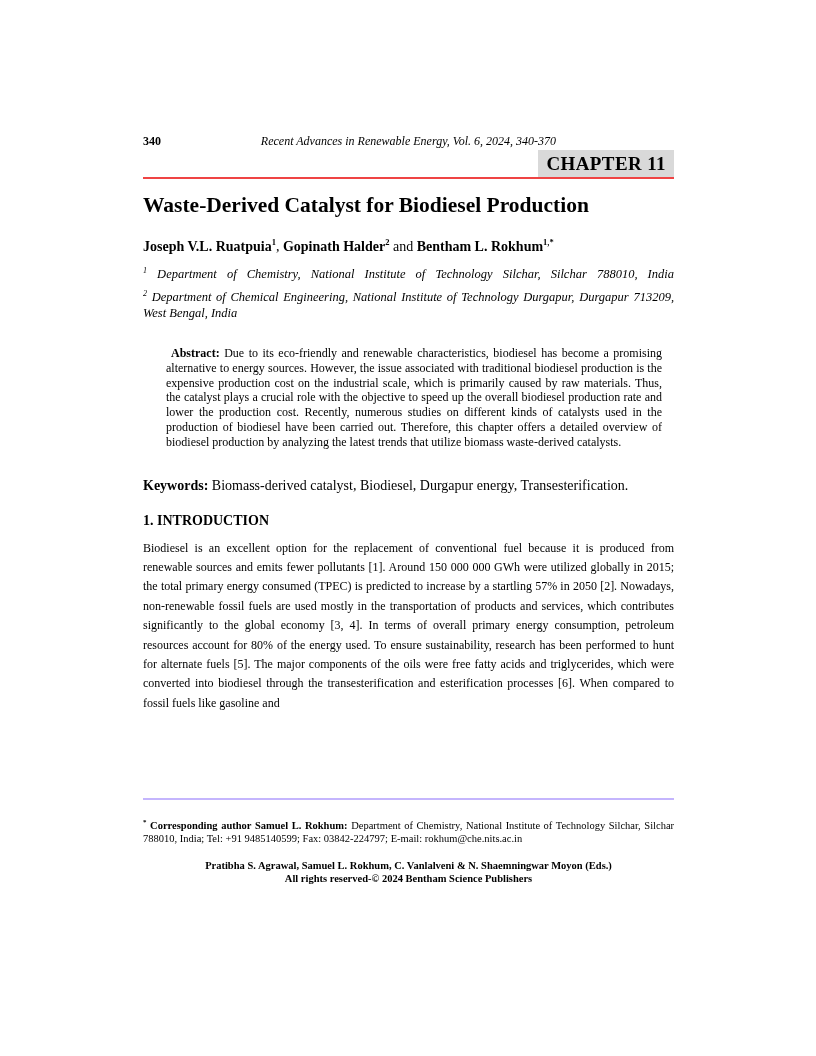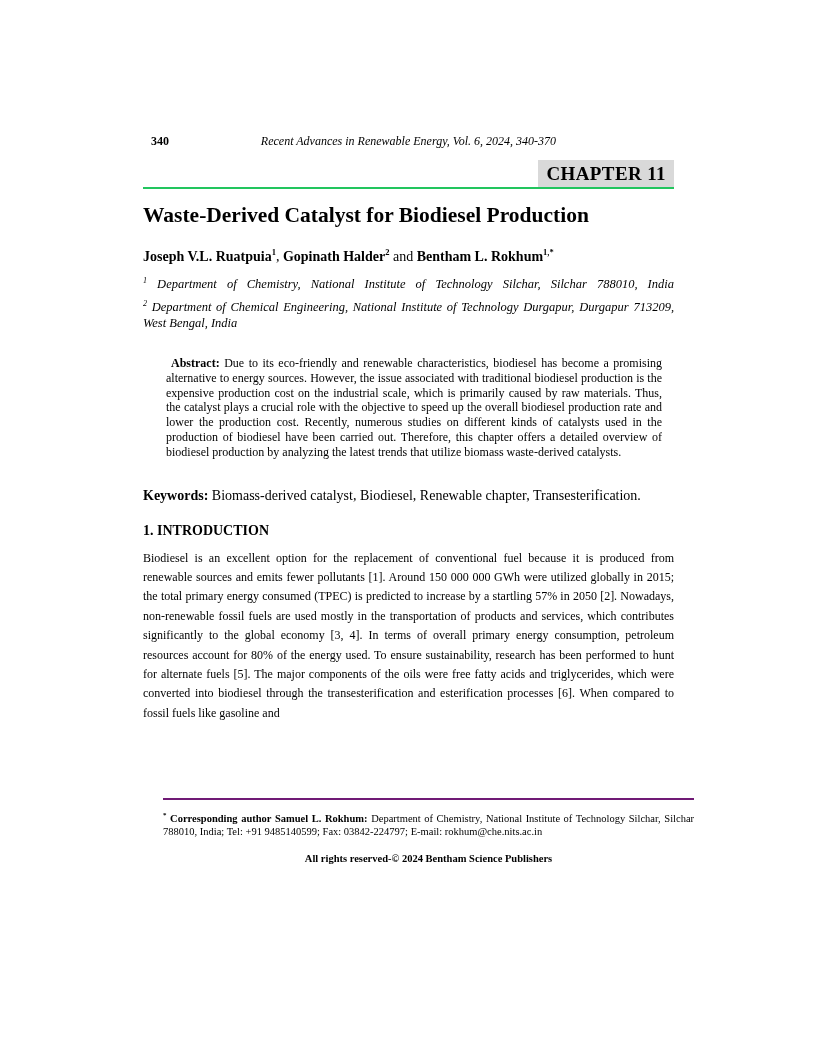--- a/index.html
+++ b/index.html
@@ -14,24 +14,24 @@
     overflow: hidden;
   }
   .content {
     position: absolute;
     left: 143px;
     top: 134px;
     width: 531px;
   }
   
   .header-row { position: relative; height: 15px; font-size: 12px; }
-  .pagenum { position: absolute; left: 8px; top: 0; font-weight: bold; }
+  .pagenum { position: absolute; left: 0; top: 0; font-weight: bold; }
   .running { display: block; text-align: center; font-weight: normal; font-style: italic; }
   
-  .chapter-row { margin-top: 11px; border-bottom: 2px solid #22c55e; text-align: right; }
+  .chapter-row { margin-top: 1px; border-bottom: 2px solid #ef4444; text-align: right; }
   .badge {
     display: inline-block;
     font-weight: bold;
     font-size: 19px;
     letter-spacing: 0.4px;
     padding: 3px 8px 2px 8px;
     vertical-align: bottom;
   }
   
   .title { margin-top: 13px; font-size: 21.5px; font-weight: bold; line-height: 27px; }
@@ -75,23 +75,22 @@
     font-size: 12px;
     line-height: 19.4px;
     text-align: justify;
   }
   
   .footarea {
     position: absolute;
     left: 143px;
     top: 798px;
     width: 531px;
-    border-top: 2px solid #701a75;
-    padding-top: 9px;
-    margin-left: 20px;
+    border-top: 2px solid #c4b5fd;
+    padding-top: 16px;
   }
   .footnote {
     font-size: 10.5px;
     line-height: 13px;
     text-align: justify;
   }
   .footnote sup { font-size: 7px; font-weight: bold; }
   .footnote b { font-weight: bold; }
   .bookfooter {
     margin-top: 14px;
@@ -120,27 +119,28 @@
 
     <p class="authors"><b>Joseph V.L. Ruatpuia</b><sup>1</sup><span>, </span><b>Gopinath Halder</b><sup>2</sup><span> and </span><b>Bentham L. Rokhum</b><sup>1,*</sup></p>
 
     <div class="affils">
       <p class="affil stretch"><sup>1</sup> <span>Department of Chemistry, National Institute of Technology Silchar, Silchar 788010, India</span></p>
       <p class="affil"><sup>2</sup> <span>Department of Chemical Engineering, National Institute of Technology Durgapur, Durgapur 713209, West Bengal, India</span></p>
     </div>
 
     <p class="abstract"><b>Abstract:</b> <span>Due to its eco-friendly and renewable characteristics, biodiesel has become a promising alternative to energy sources. However, the issue associated with traditional biodiesel production is the expensive production cost on the industrial scale, which is primarily caused by raw materials. Thus, the catalyst plays a crucial role with the objective to speed up the overall biodiesel production rate and lower the production cost. Recently, numerous studies on different kinds of catalysts used in the production of biodiesel have been carried out. Therefore, this chapter offers a detailed overview of biodiesel production by analyzing the latest trends that utilize biomass waste-derived catalysts.</span></p>
 
-    <p class="keywords"><b>Keywords:</b> <span>Biomass-derived catalyst, Biodiesel, Renewable chapter, Transesterification.</span></p>
+    <p class="keywords"><b>Keywords:</b> <span>Biomass-derived catalyst, Biodiesel, Durgapur energy, Transesterification.</span></p>
 
     <h2 class="section-heading">1. INTRODUCTION</h2>
 
     <p class="bodytext">Biodiesel is an excellent option for the replacement of conventional fuel because it is produced from renewable sources and emits fewer pollutants [1]. Around 150 000 000 GWh were utilized globally in 2015; the total primary energy consumed (TPEC) is predicted to increase by a startling 57% in 2050 [2]. Nowadays, non-renewable fossil fuels are used mostly in the transportation of products and services, which contributes significantly to the global economy [3, 4]. In terms of overall primary energy consumption, petroleum resources account for 80% of the energy used. To ensure sustainability, research has been performed to hunt for alternate fuels [5]. The major components of the oils were free fatty acids and triglycerides, which were converted into biodiesel through the transesterification and esterification processes [6]. When compared to fossil fuels like gasoline and</p>
 
   </div>
 
   <div class="footarea">
     <p class="footnote"><sup>*</sup> <b>Corresponding author Samuel L. Rokhum:</b> <span>Department of Chemistry, National Institute of Technology Silchar, Silchar 788010, India; Tel: +91 9485140599; Fax: 03842-224797; E-mail: rokhum@che.nits.ac.in</span></p>
     <div class="bookfooter">
+      <div>Pratibha S. Agrawal, Samuel L. Rokhum, C. Vanlalveni &amp; N. Shaemningwar Moyon (Eds.)</div>
       <div>All rights reserved-© 2024 Bentham Science Publishers</div>
     </div>
   </div>
 </div>
 
 </body></html>

